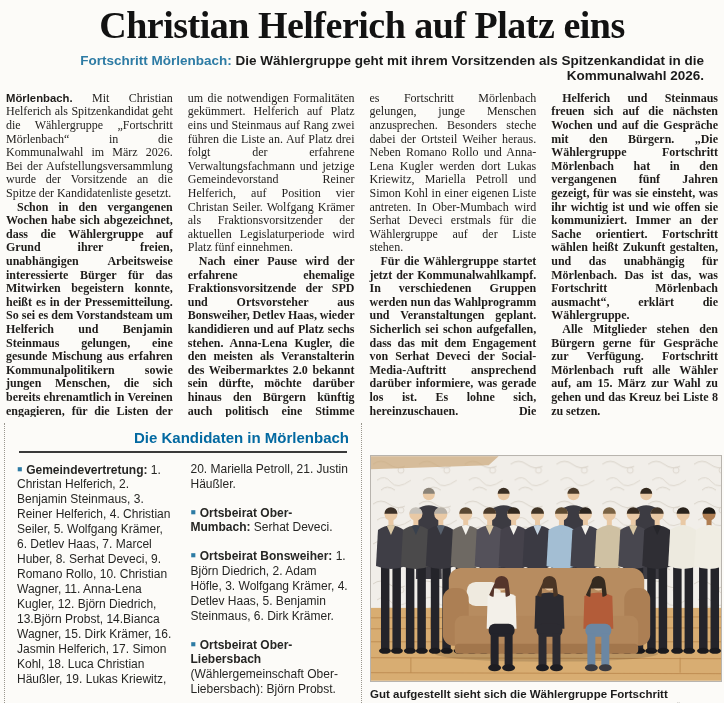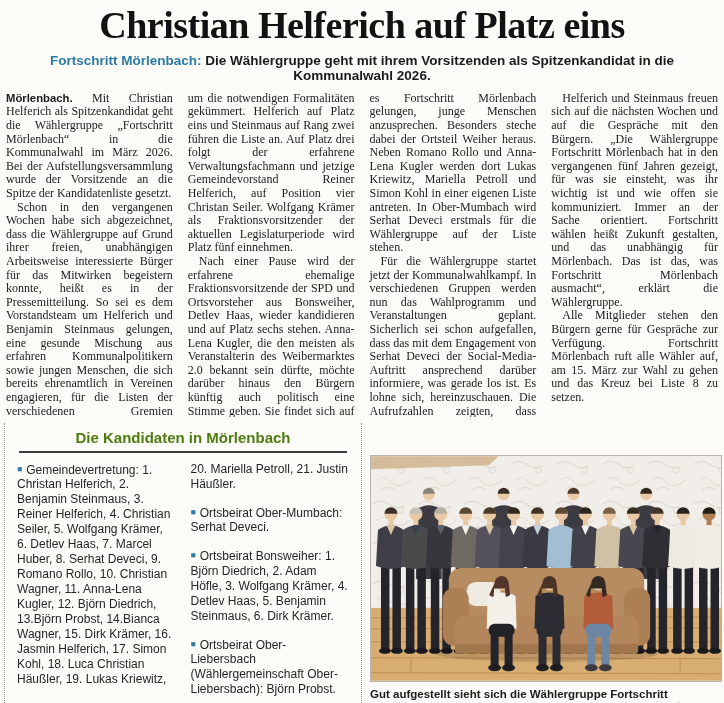--- a/index.html
+++ b/index.html
@@ -1,39 +1,39 @@
 <!DOCTYPE html>
 <html lang="de"><head>
 <meta charset="utf-8">
 <style>
   html,body{margin:0;padding:0;background:#fcfbf8;}
   .page{position:relative;width:724px;height:703px;background:#fcfbf8;overflow:hidden;
         font-family:"Liberation Serif",serif;color:#1e1c1a;}
   h1.headline{margin:6px 10px 0;text-align:center;font-family:"Liberation Serif",serif;
         font-weight:bold;font-size:38px;line-height:1.05;letter-spacing:-0.5px;color:#121212;}
-  .subhead{margin:7px 20px 0;text-align:center;font-family:"Liberation Sans",sans-serif;
+  .subhead{margin:7px 20px 0;text-align:right;font-family:"Liberation Sans",sans-serif;
         font-weight:bold;font-size:13.5px;color:#1b1b1b;}
   .subhead-label{color:#2d7ba4;}
   .columns{display:flex;gap:15px;padding:0 6px;margin-top:9px;height:325px;overflow:hidden;}
   .col{flex:1;min-width:0;text-align:justify;font-size:12px;line-height:13.6px;
         hyphens:auto;-webkit-hyphens:auto;word-spacing:-0.2px;}
   .col p{margin:0;}
-  .col p.indent{text-indent:11px;}
+  .col p.indent{text-indent:11px;font-weight:bold;}
   .dateline{font-family:"Liberation Sans",sans-serif;font-weight:bold;font-size:11.3px;}
   .bottom{display:flex;margin-top:6px;padding-left:4px;}
   .kbox{width:358px;box-sizing:border-box;border-left:1px dotted #9a978f;
         border-right:1px dotted #9a978f;padding:3px 12px 0 12px;height:294px;}
-  .kbox-title{text-align:center;color:#4d7c0f;font-family:"Liberation Sans",sans-serif;
+  .kbox-title{text-align:right;color:#0369a1;font-family:"Liberation Sans",sans-serif;
         font-weight:bold;font-size:15px;padding-top:3px;}
   .kbox-rule{height:2px;background:#3a3a3a;margin:5px 2px 9px;}
   .kbox-content{column-count:2;column-gap:15px;height:248px;column-fill:auto;
         font-family:"Liberation Sans",sans-serif;font-size:12px;line-height:15px;color:#262624;}
   .box-sec{margin:0 0 13px 0;}
   .box-sec .bullet{color:#2d7ba4;font-size:8.5px;vertical-align:1.5px;margin-right:4px;}
-  .sec-title{font-weight:normal;}
+  .sec-title{font-weight:bold;}
   .photo-wrap{margin-left:8px;width:352px;padding-top:32px;}
   .photo-wrap svg{display:block;border:1px solid #b8b4ae;background:#efece7;}
   .caption{margin-top:5px;position:relative;font-family:"Liberation Sans",sans-serif;
         font-weight:bold;font-size:11.5px;line-height:14.5px;color:#1c1c1c;}
   .credit{position:absolute;right:0;bottom:2px;font-weight:normal;font-size:7px;
         color:#77736d;letter-spacing:0.3px;}
 </style>
 </head>
 <body>
 

